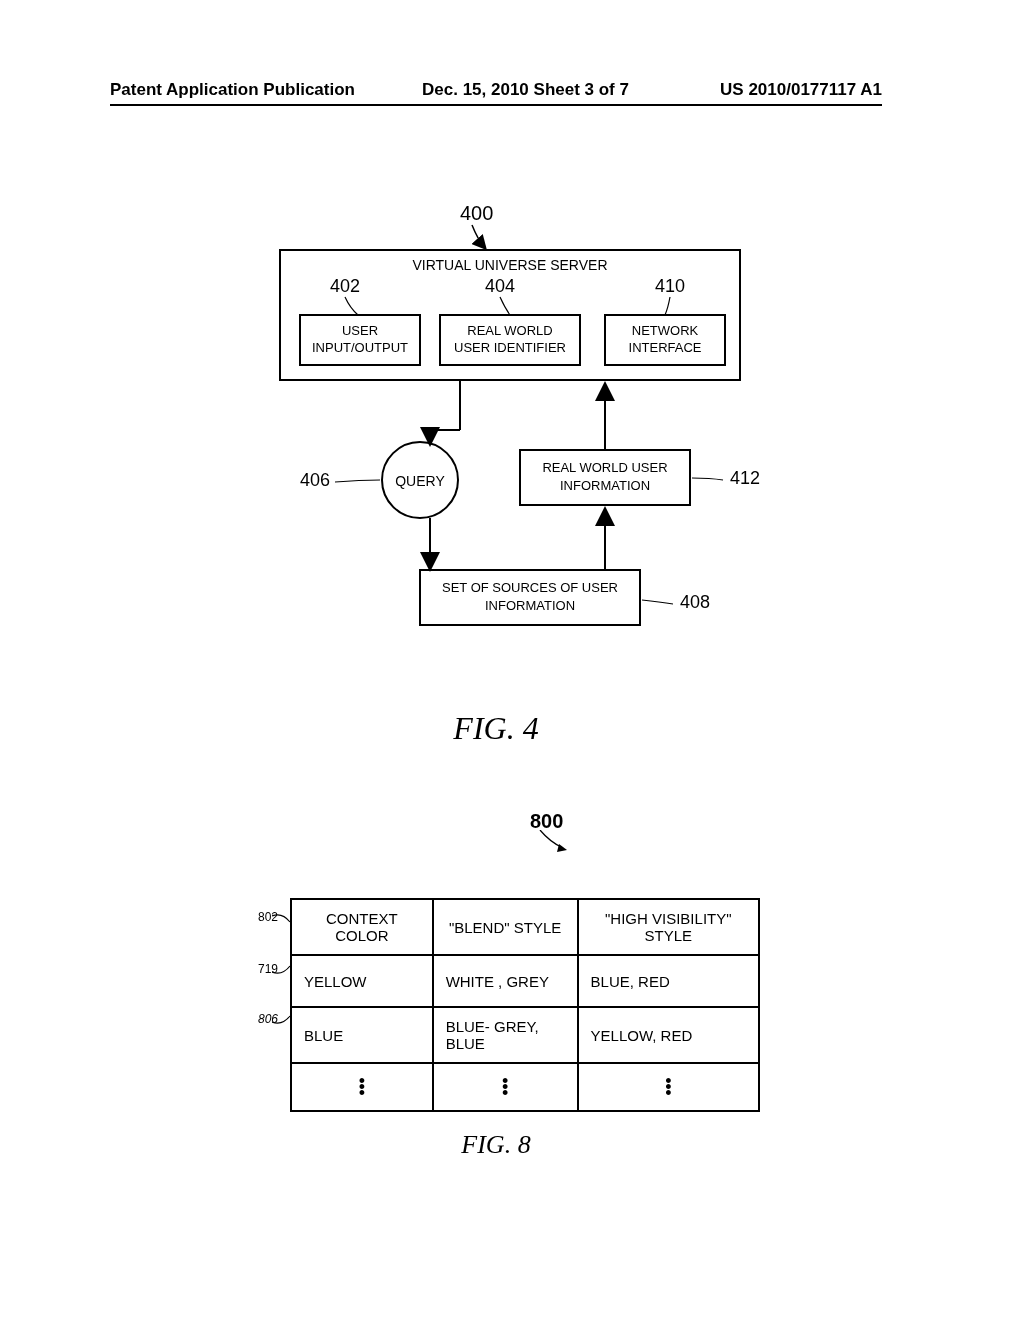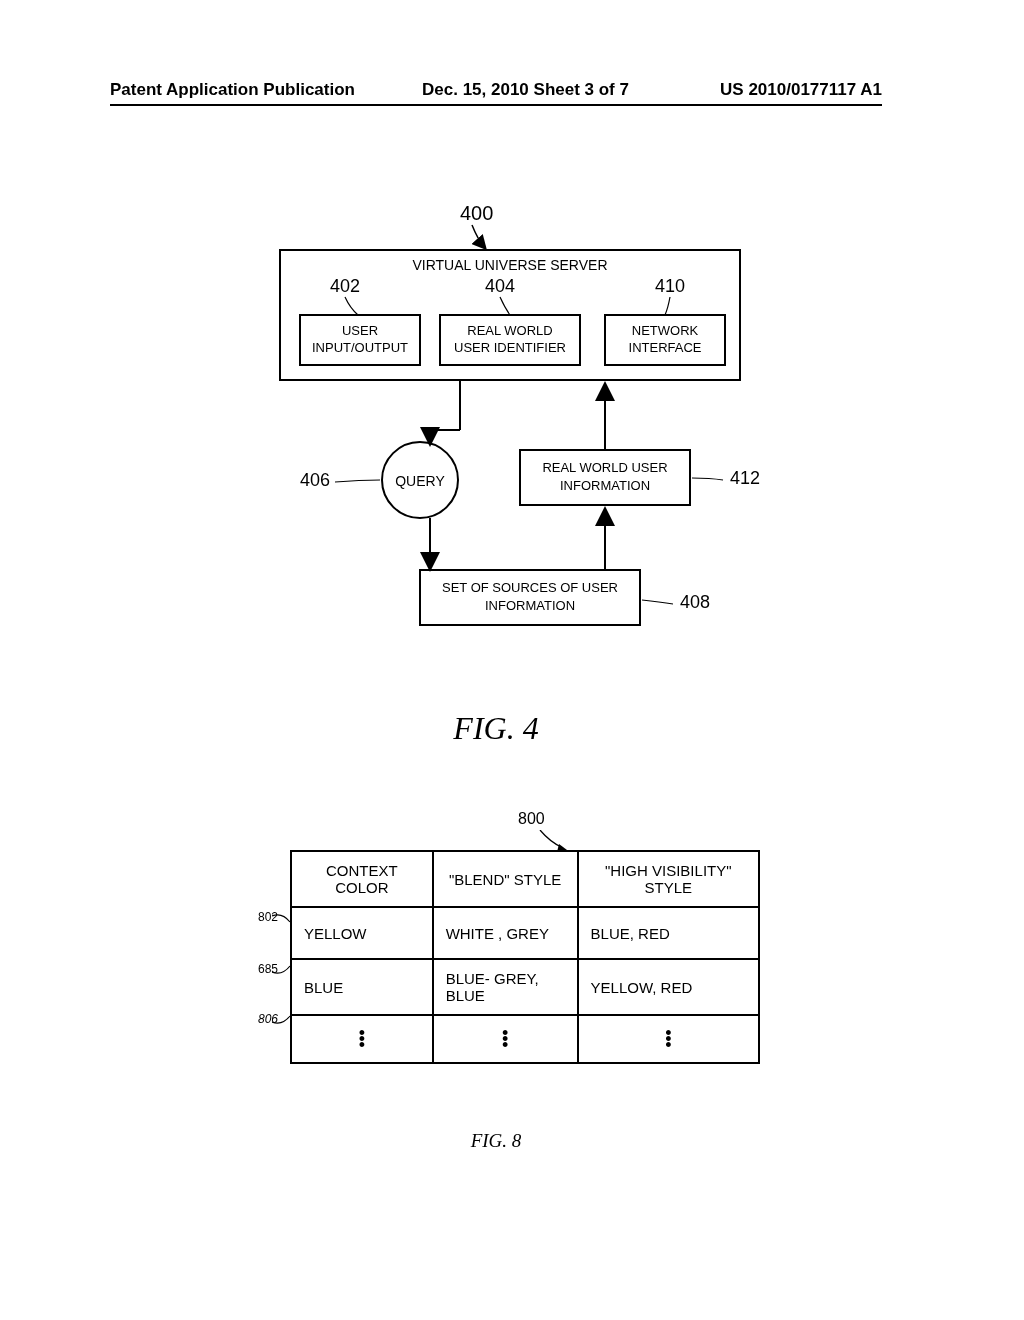--- a/index.html
+++ b/index.html
@@ -61,27 +61,29 @@
 
   
   .fig8-wrap {
     position: absolute;
     left: 290px;
     top: 850px;
     width: 470px;
   }
   .fig8-800 {
     position: absolute;
-    left: 228px;
+    left: 240px;
     top: -40px;
-    font-size: 16px;
+    font-size: 20px;
+    font-weight: bold;
   }
   .tbl {
     border-collapse: collapse;
     width: 100%;
+    margin-top: 48px;
   }
   .tbl td, .tbl th {
     border: 2px solid #000;
     padding: 10px 12px;
     font-size: 15px;
     text-align: left;
     vertical-align: middle;
     height: 30px;
   }
   .tbl th { font-weight: normal; text-align: center; }
@@ -92,21 +94,21 @@
     text-align: right;
     width: 50px;
   }
   .fig8-caption {
     position: absolute;
     left: 0; right: 0;
     top: 1130px;
     text-align: center;
     font-style: italic;
     font-family: "Times New Roman", serif;
-    font-size: 19px;
+    font-size: 26px;
   }
   .ref-leader {
     position: absolute;
     pointer-events: none;
   }
 </style>
 </head>
 <body>
 
 <div class="page">
@@ -210,21 +212,21 @@
         <td class="vdots">•<br>•<br>•</td>
       </tr>
     </tbody>
       </table>
 
     <div class="rowlabel" style="left:-62px; top:60px;">802</div>
     <svg class="ref-leader" style="left:-18px; top:60px;" width="22" height="20">
         <path d="M0,6 Q10,2 18,12" fill="none" stroke="#000" stroke-width="1.2"></path>
       </svg>
 
-    <div class="rowlabel" style="left:-62px; top:112px;">685</div>
+    <div class="rowlabel" style="left:-62px; top:112px;">719</div>
     <svg class="ref-leader" style="left:-18px; top:110px;" width="22" height="20">
         <path d="M0,12 Q10,16 18,6" fill="none" stroke="#000" stroke-width="1.2"></path>
       </svg>
 
     <div class="rowlabel" style="left:-62px; top:162px;font-style:italic;">806</div>
     <svg class="ref-leader" style="left:-18px; top:160px;" width="22" height="20">
         <path d="M0,12 Q10,16 18,6" fill="none" stroke="#000" stroke-width="1.2"></path>
       </svg>
   </div>
   <div class="fig8-caption">FIG. 8</div>

